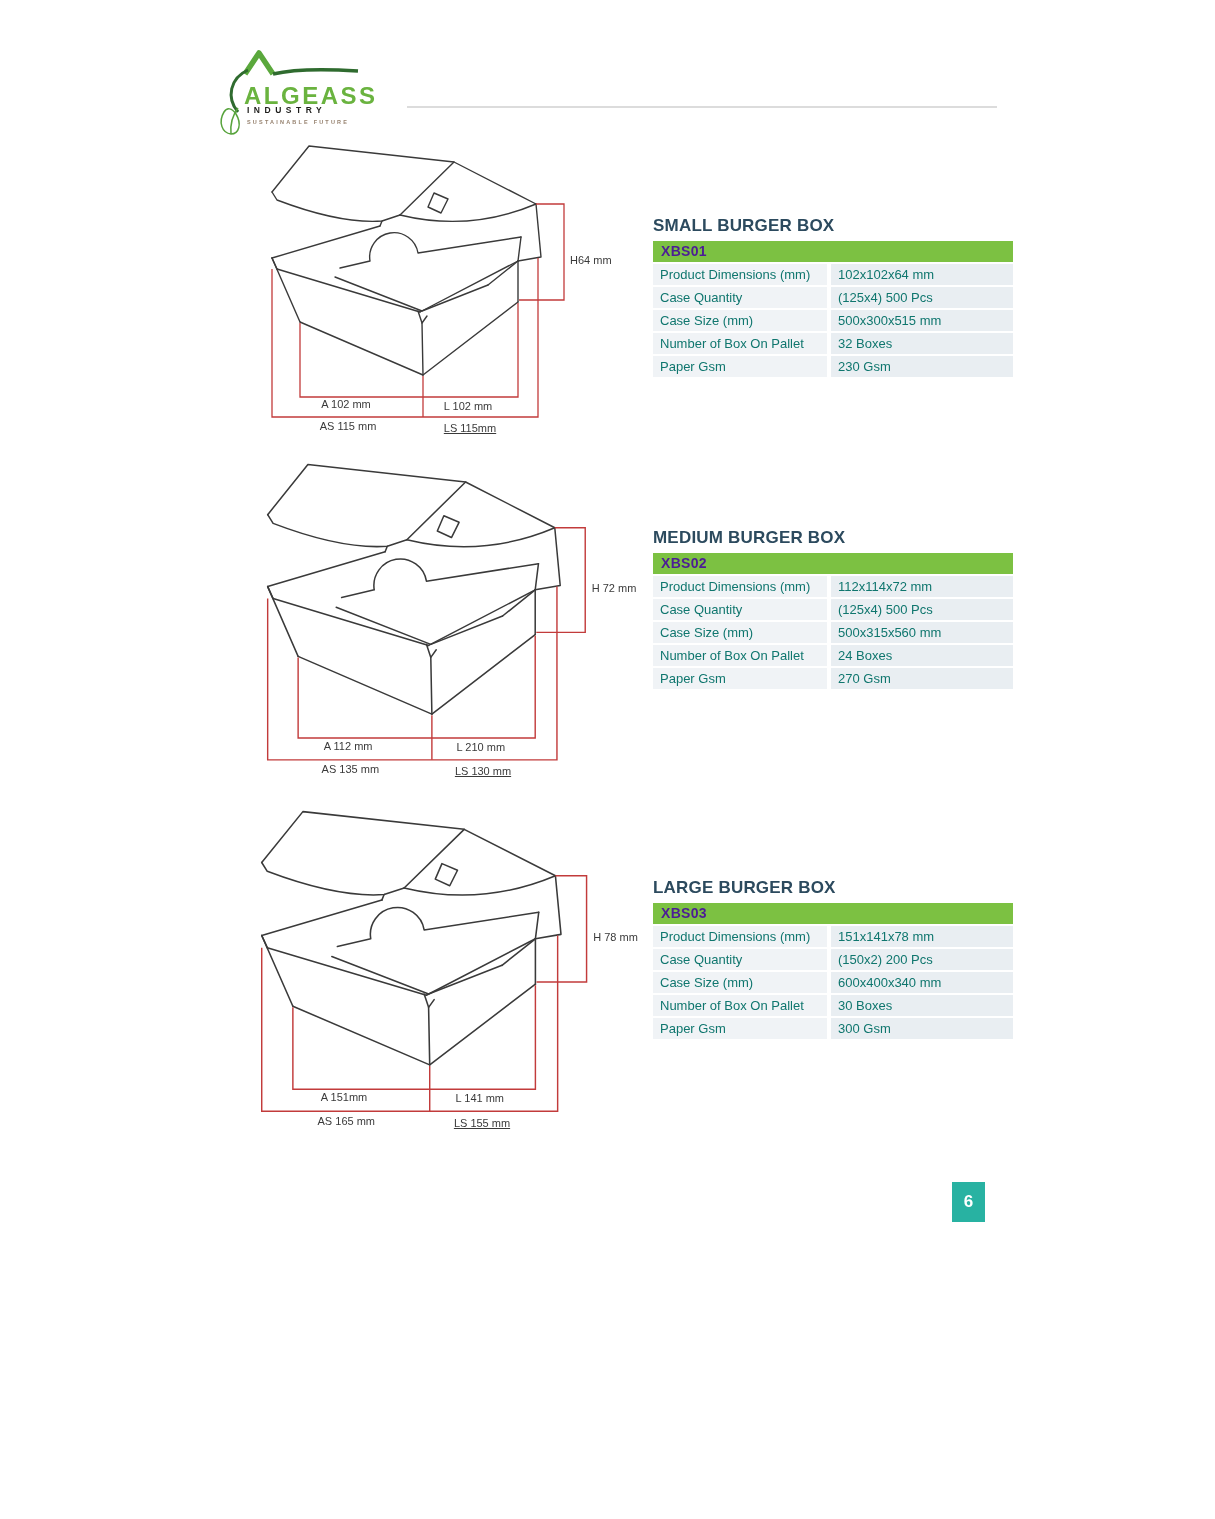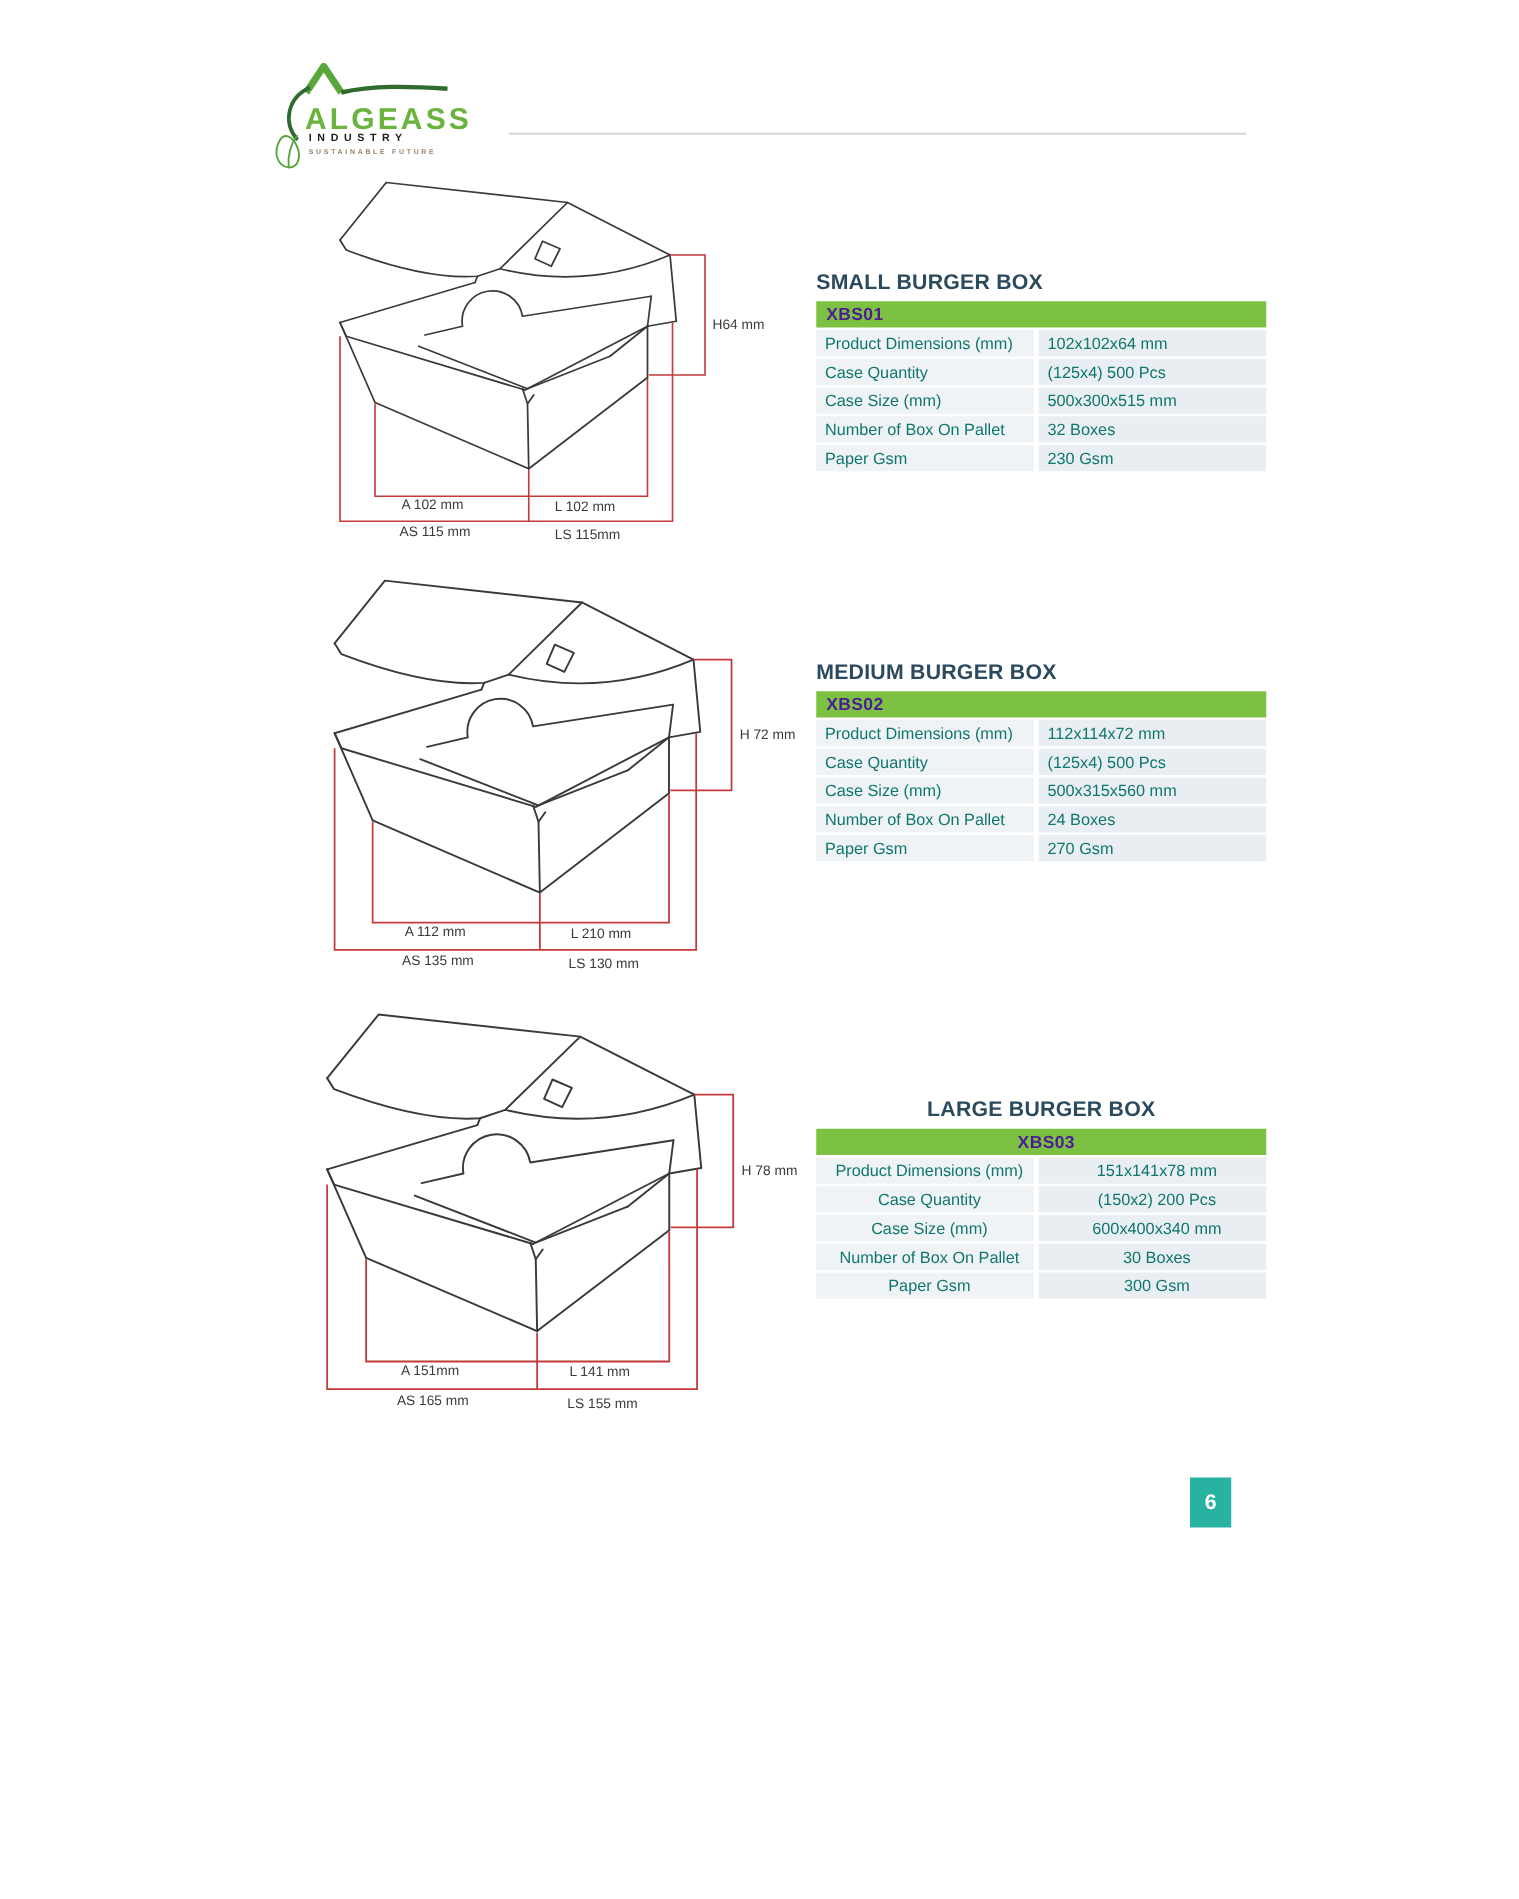--- a/index.html
+++ b/index.html
@@ -21,21 +21,21 @@
     color:#95806d;letter-spacing:2.2px;white-space:nowrap;}
   .top-rule{position:absolute;left:407px;top:106px;width:590px;height:2px;background:#dcdcdc;}
   
   .fig{position:absolute;}
   .fig svg{width:100%;height:100%;display:block;}
   .dim{position:absolute;font-size:11px;color:#3a3a3a;white-space:nowrap;
     transform:translateX(-50%);}
   .dim-a{left:29%;top:82.8%;}
   .dim-l{left:59.5%;top:83.3%;}
   .dim-as{left:29.5%;top:89.8%;}
-  .dim-ls{left:60%;top:90.3%;}
+  .dim-ls{left:60%;top:90.3%;text-decoration:underline;}
   .dim-h{left:85%;top:36.5%;transform:none;}
   
   .spec{position:absolute;width:360px;}
   .spec-title{margin:0 0 5px 0;font-size:17px;font-weight:700;color:#2c4a5e;
     letter-spacing:0.2px;}
   .code-bar{height:21px;line-height:21px;background:#7cc142;color:#4c1d95;
     font-size:14px;font-weight:700;padding-left:8px;letter-spacing:0.3px;}
   .spec-row{display:flex;margin-top:2px;height:21px;}
   .cell{line-height:21px;font-size:13px;color:#0f766e;padding-left:7px;
     white-space:nowrap;overflow:hidden;}
@@ -223,21 +223,21 @@
       <path d="M193,236 L193,277"></path>
       <path d="M306,64 L334,64 L334,160 L289,160"></path>
     </g>
   </svg>
     <span class="dim dim-a">A 151mm</span>
     <span class="dim dim-l">L 141 mm</span>
     <span class="dim dim-as">AS 165 mm</span>
     <span class="dim dim-ls">LS 155 mm</span>
     <span class="dim dim-h">H 78 mm</span>
   </div>
-  <div class="spec" style="left:653px;top:878px;text-align:center;">
+  <div class="spec" style="left:653px;top:878px;">
     <h2 class="spec-title">LARGE BURGER BOX</h2>
     <div class="code-bar">XBS03</div>
     <div class="spec-row">
       <div class="cell cell-label">Product Dimensions (mm)</div>
       <div class="cell cell-value">151x141x78 mm</div>
     </div>
     <div class="spec-row">
       <div class="cell cell-label">Case Quantity</div>
       <div class="cell cell-value">(150x2) 200 Pcs</div>
     </div>

